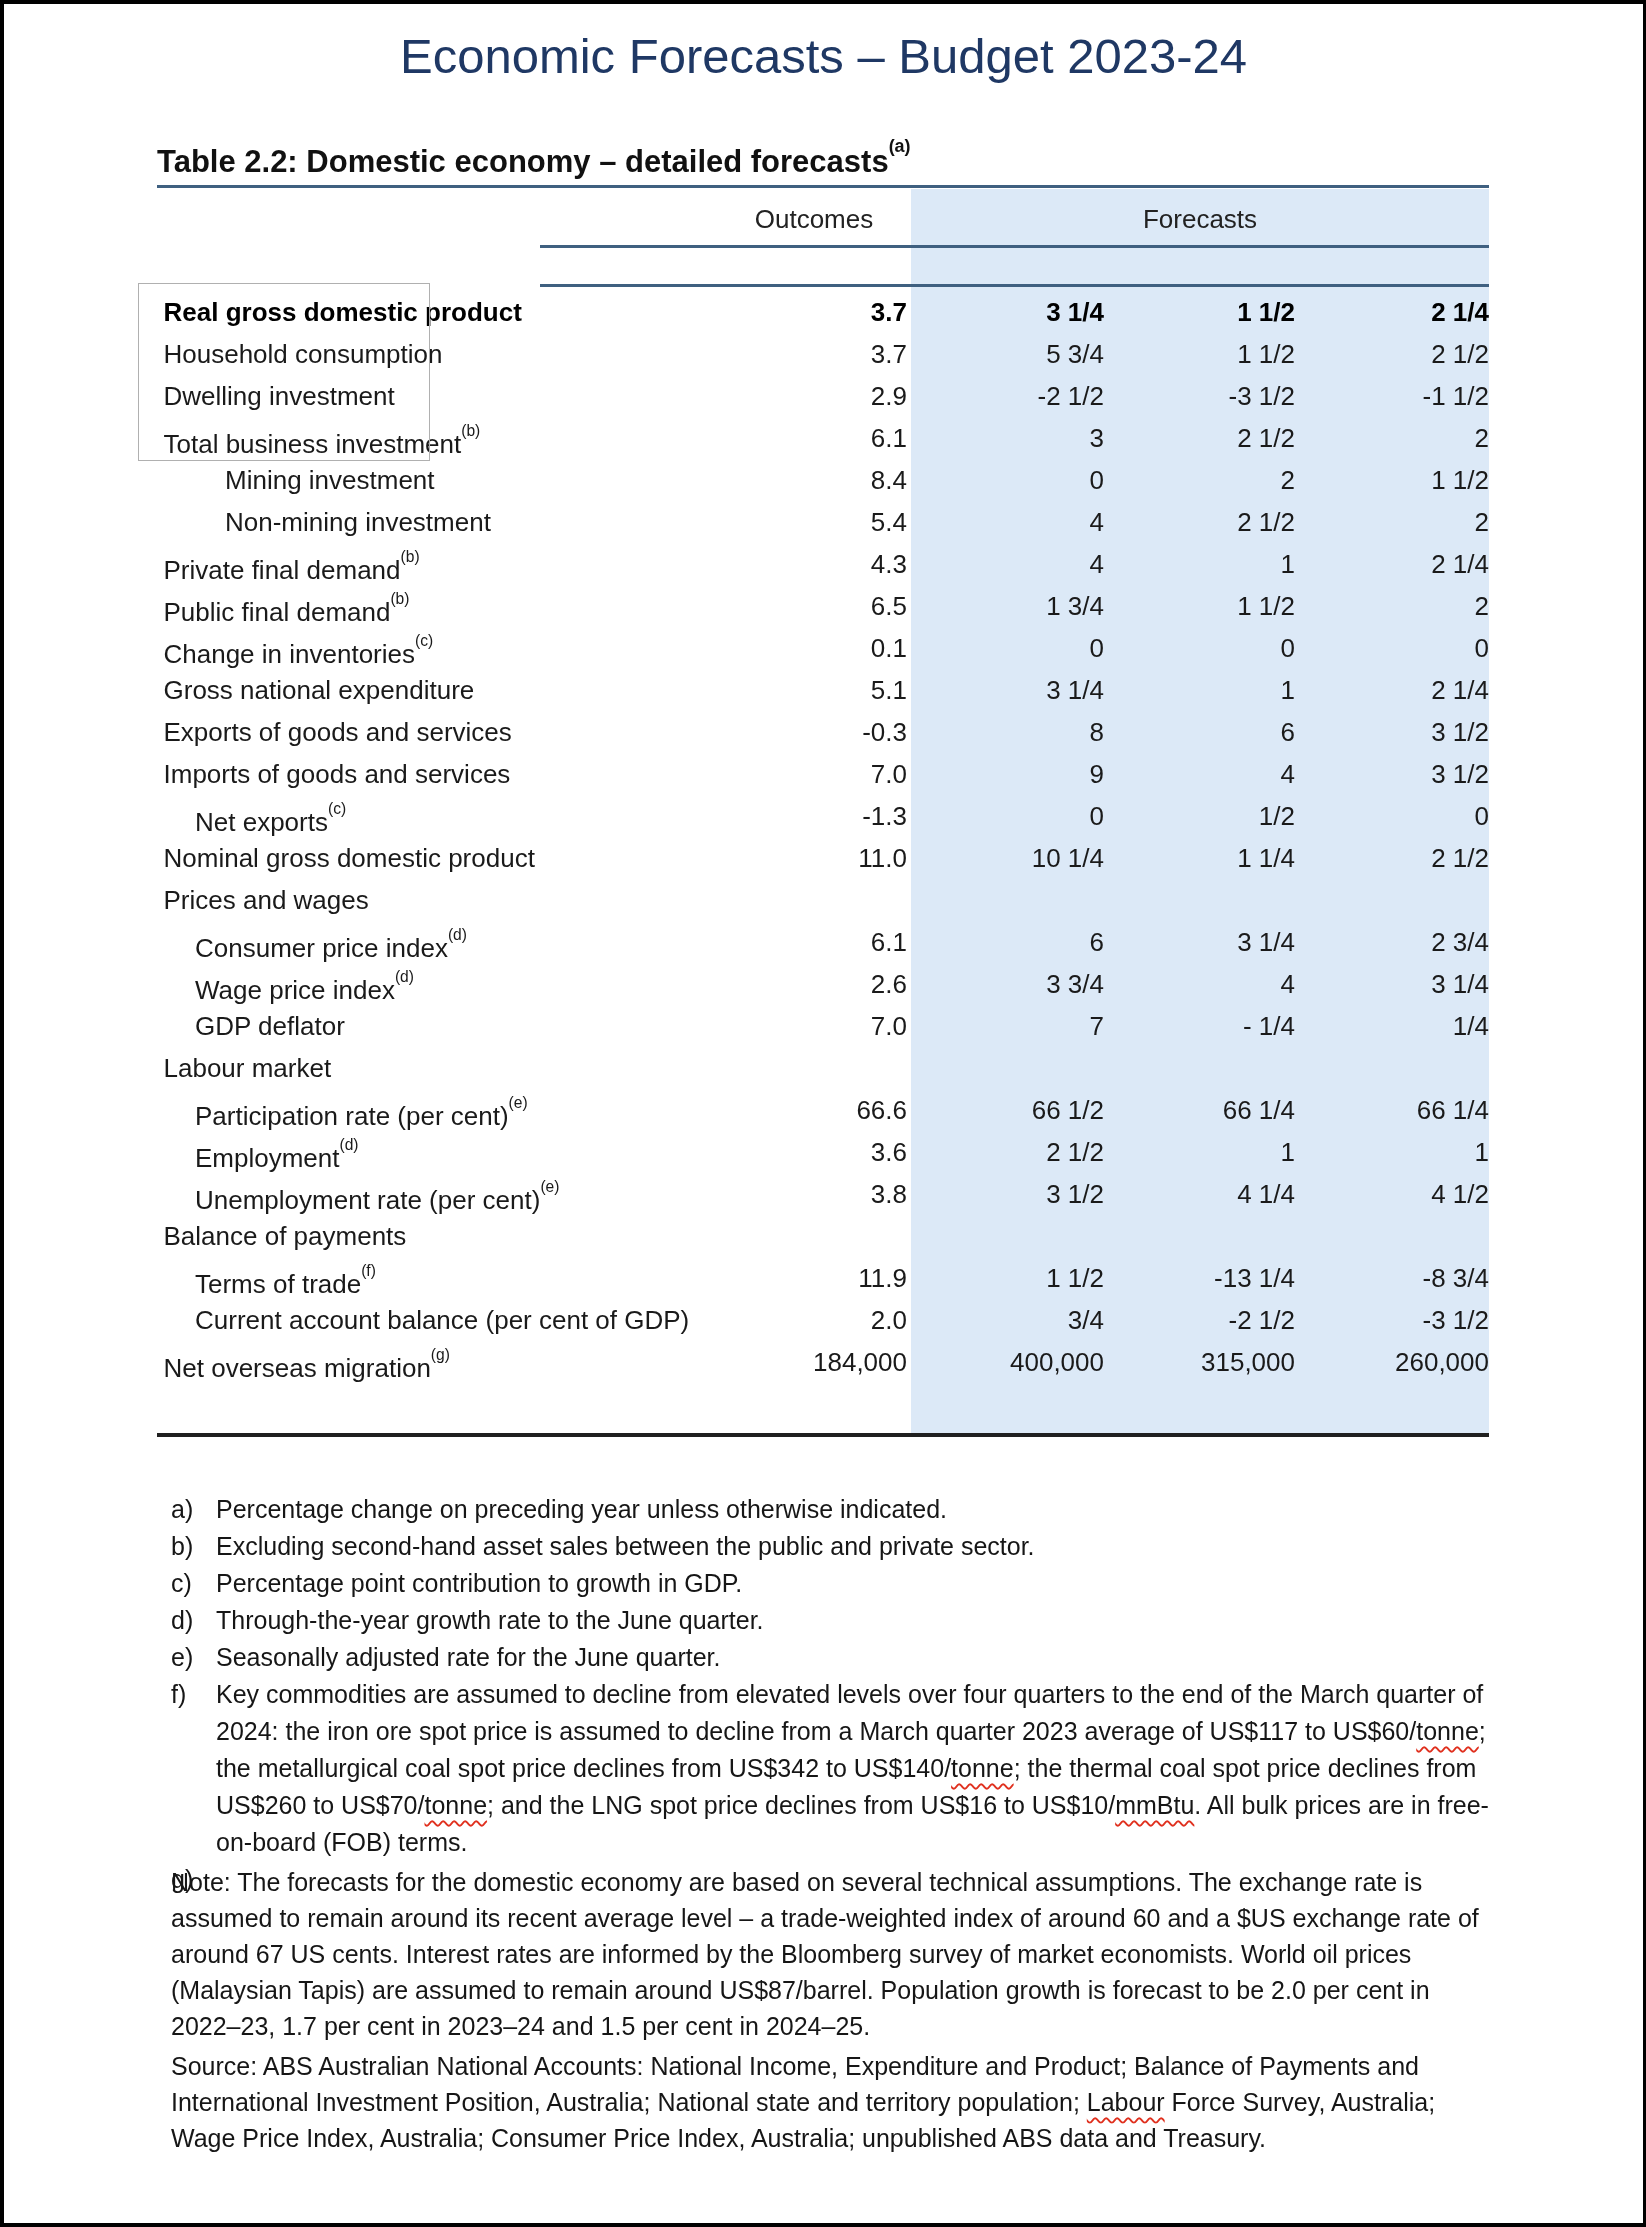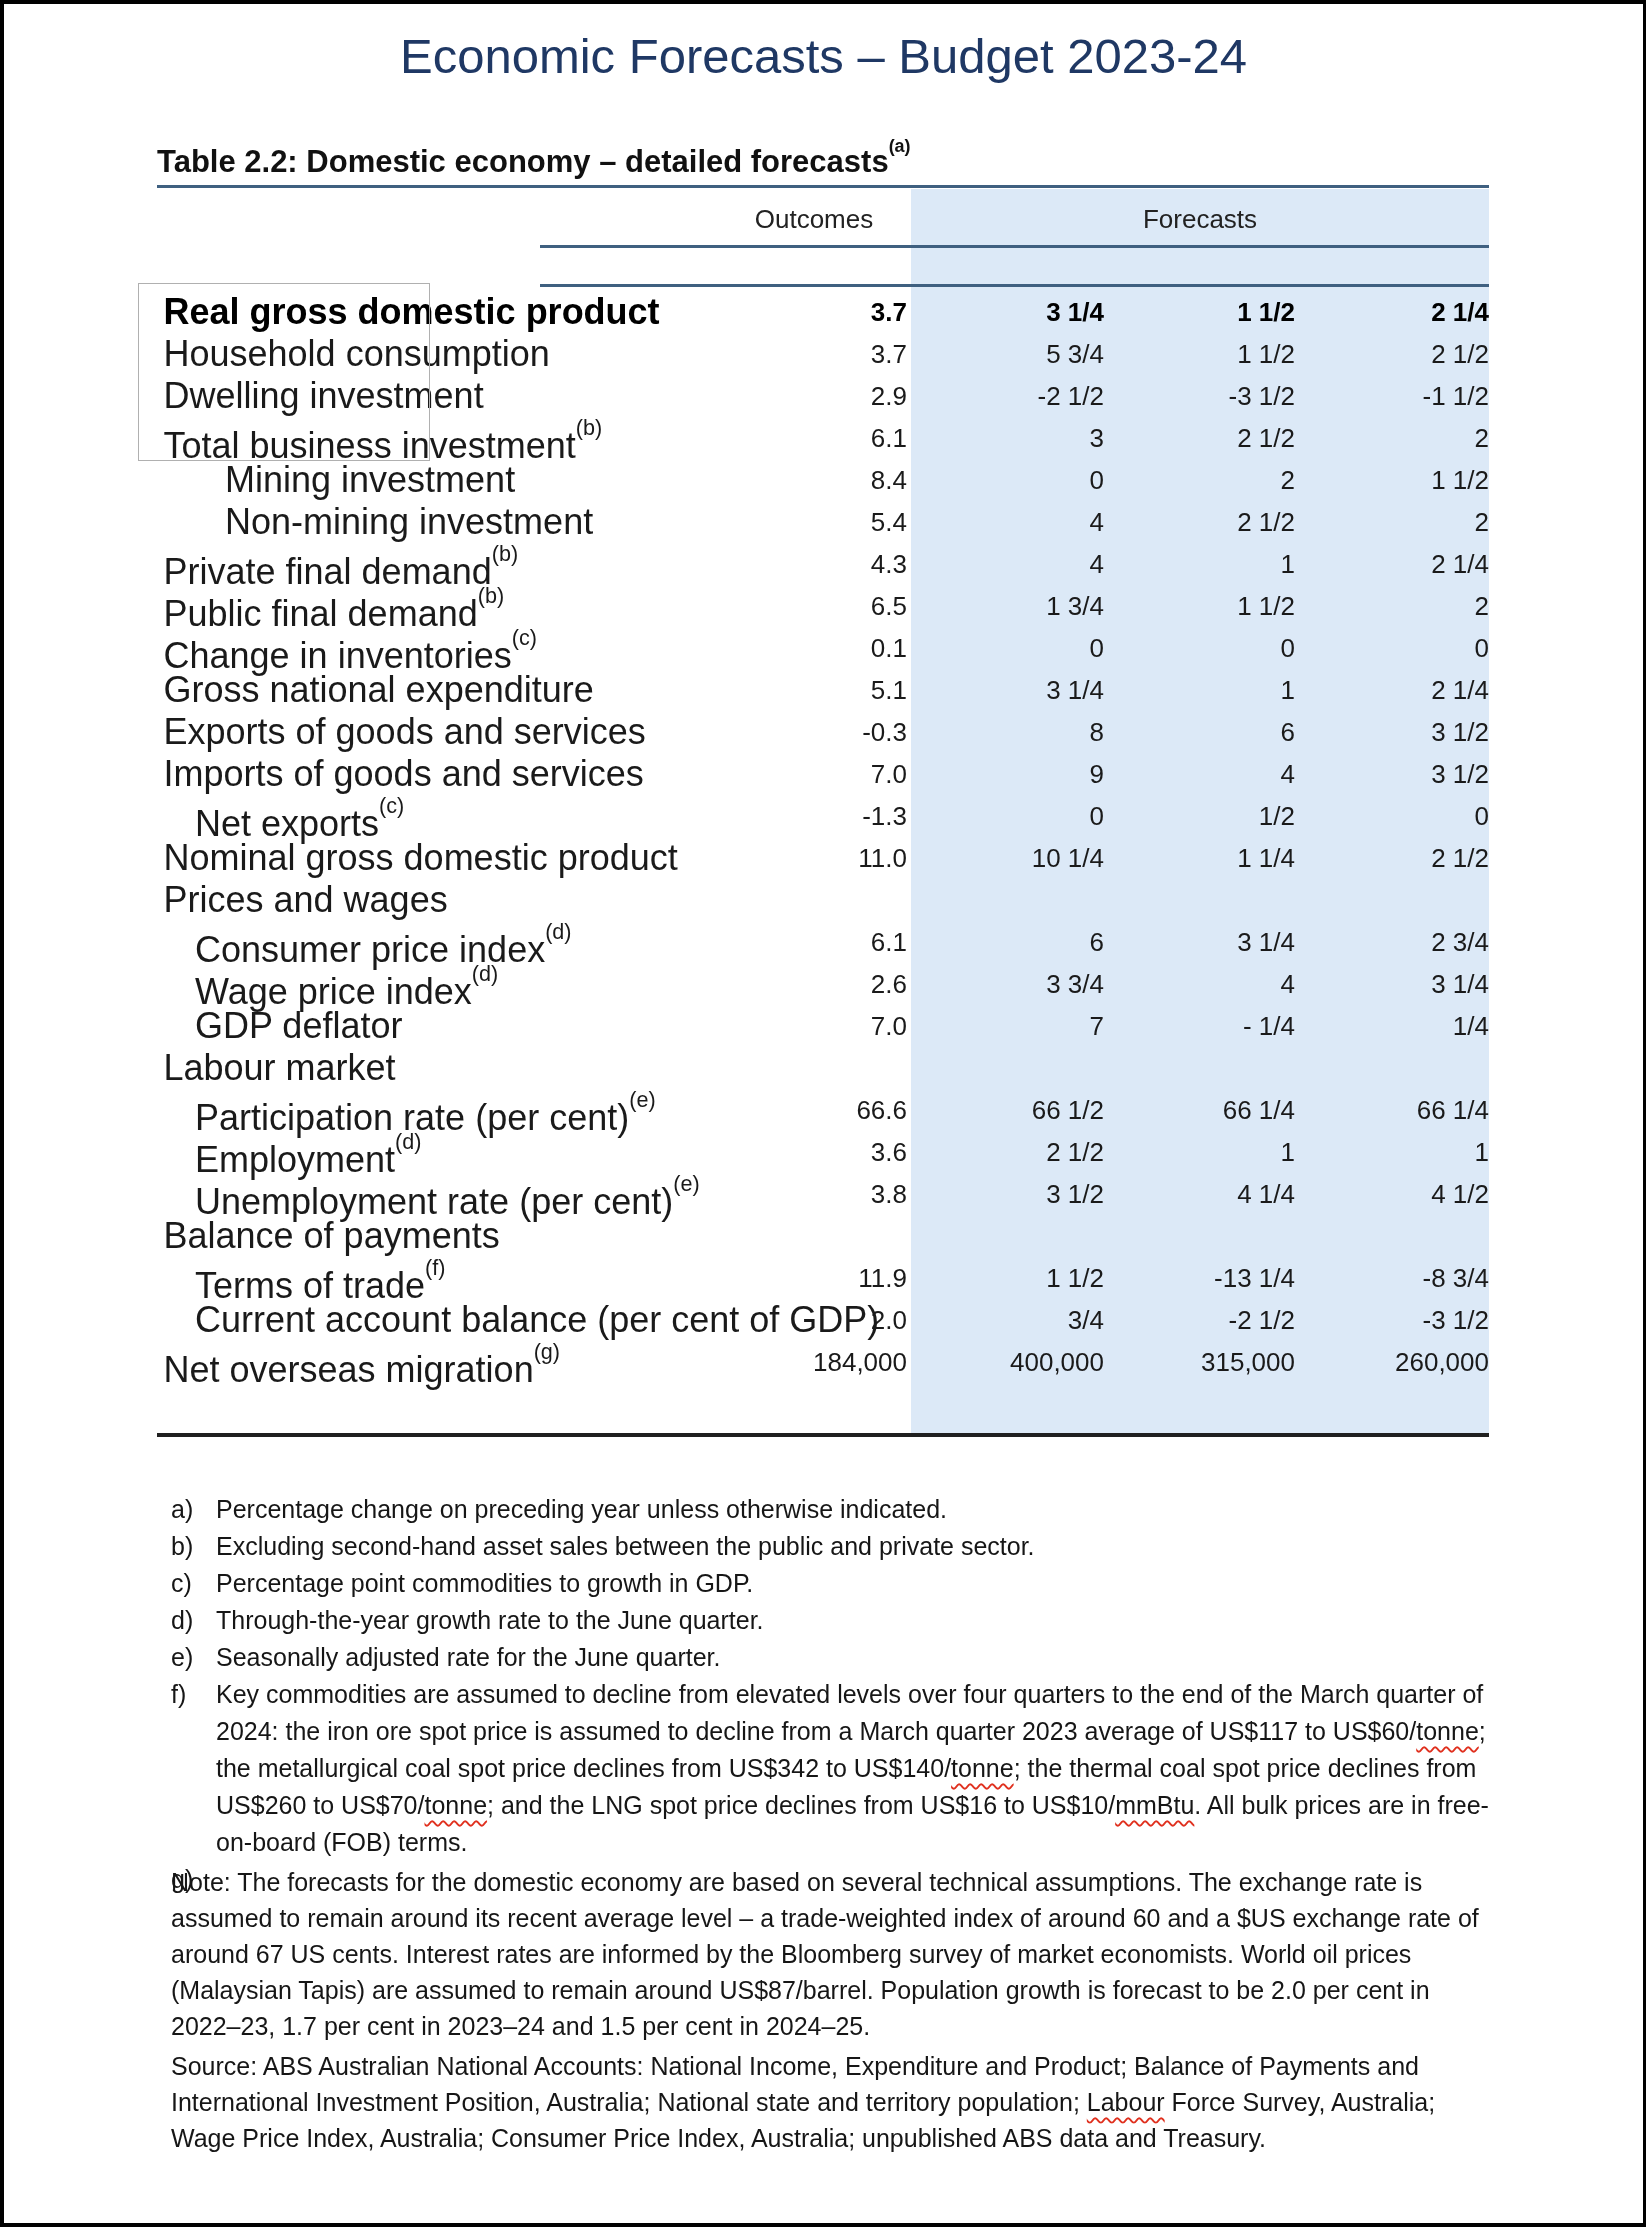--- a/index.html
+++ b/index.html
@@ -31,21 +31,21 @@
   .colhead{position:absolute;top:194px;font-size:26px;line-height:42px;text-align:center;color:#222;}
   .colhead.outcomes{left:563px;width:188px;}
   .colhead.forecasts{left:754px;width:578px;}
   .rule{position:absolute;left:383px;width:949px;height:3.3px;background:var(--c-rule,#3f6080);}
   .rule-1{top:241px;}
   .rule-2{top:280px;}
   .years{position:absolute;left:0;top:243px;width:1332px;height:38px;}
   .years span{position:absolute;font-size:26px;line-height:38px;color:#222;}
   .rows{position:absolute;left:0;top:287px;width:1332px;}
   .trow{position:relative;height:42px;}
-  .trow .lbl{position:absolute;top:0;line-height:42px;font-size:36px;white-space:nowrap;color:#1a1a1a;}
+  .trow .lbl{position:absolute;top:0;line-height:42px;font-size:26px;white-space:nowrap;color:#1a1a1a;}
   .trow .lbl sup{font-size:0.60em;position:relative;top:-0.45em;}
   .trow .val{position:absolute;top:0;line-height:42px;font-size:26px;white-space:nowrap;color:#1a1a1a;}
   .trow.bold .lbl,.trow.bold .val{font-weight:bold;color:#000;}
   .trow.italic .lbl{font-style:italic;}
   .bottom-rule{position:absolute;left:0;top:1429px;width:100%;height:4.1px;background:var(--c-brule,#202020);}
   .label-box{
     position:absolute;left:-19px;top:279px;width:290px;height:176px;
     border:1.6px solid var(--c-box,#b0b0b0);background:transparent;
   }
   .notes{position:absolute;left:167px;top:1487px;width:1320px;font-size:25px;color:#161616;}
@@ -251,21 +251,21 @@
         </div>
       </div>
 
     <div class="label-box"></div>
     <div class="bottom-rule"></div>
   </div>
 
   <div class="notes" id="notes">
       <div class="fn"><span class="letter">a)</span><span>Percentage change on preceding year unless otherwise indicated.</span></div>
       <div class="fn"><span class="letter">b)</span><span>Excluding second-hand asset sales between the public and private sector.</span></div>
-      <div class="fn"><span class="letter">c)</span><span>Percentage point commodities to growth in GDP.</span></div>
+      <div class="fn"><span class="letter">c)</span><span>Percentage point contribution to growth in GDP.</span></div>
       <div class="fn"><span class="letter">d)</span><span>Through-the-year growth rate to the June quarter.</span></div>
       <div class="fn"><span class="letter">e)</span><span>Seasonally adjusted rate for the June quarter.</span></div>
       <div class="fn"><span class="letter">f)</span><span>Key commodities are assumed to decline from elevated levels over four quarters to the end of the March quarter of 2024: the iron ore spot price is assumed to decline from a March quarter 2023 average of US$117 to US$60/</span><span class="sq">tonne</span><span>; the metallurgical coal spot price declines from US$342 to US$140/</span><span class="sq">tonne</span><span>; the thermal coal spot price declines from US$260 to US$70/</span><span class="sq">tonne</span><span>; and the LNG spot price declines from US$16 to US$10/</span><span class="sq">mmBtu</span><span>. All bulk prices are in free-on-board (FOB) terms.</span></div>
       <div class="fn"><span class="letter">g)</span></div>
       <div class="para"><span>Note: The forecasts for the domestic economy are based on several technical assumptions. The exchange rate is assumed to remain around its recent average level – a trade-weighted index of around 60 and a $US exchange rate of around 67 US cents. Interest rates are informed by the Bloomberg survey of market economists. World oil prices (Malaysian Tapis) are assumed to remain around US$87/barrel. Population growth is forecast to be 2.0 per cent in 2022–23, 1.7 per cent in 2023–24 and 1.5 per cent in 2024–25.</span></div>
       <div class="para"><span>Source: ABS Australian National Accounts: National Income, Expenditure and Product; Balance of Payments and International Investment Position, Australia; National state and territory population; </span><span class="sq">Labour</span><span> Force Survey, Australia; Wage Price Index, Australia; Consumer Price Index, Australia; unpublished ABS data and Treasury.</span></div>
     </div>
 </div>
 
 

